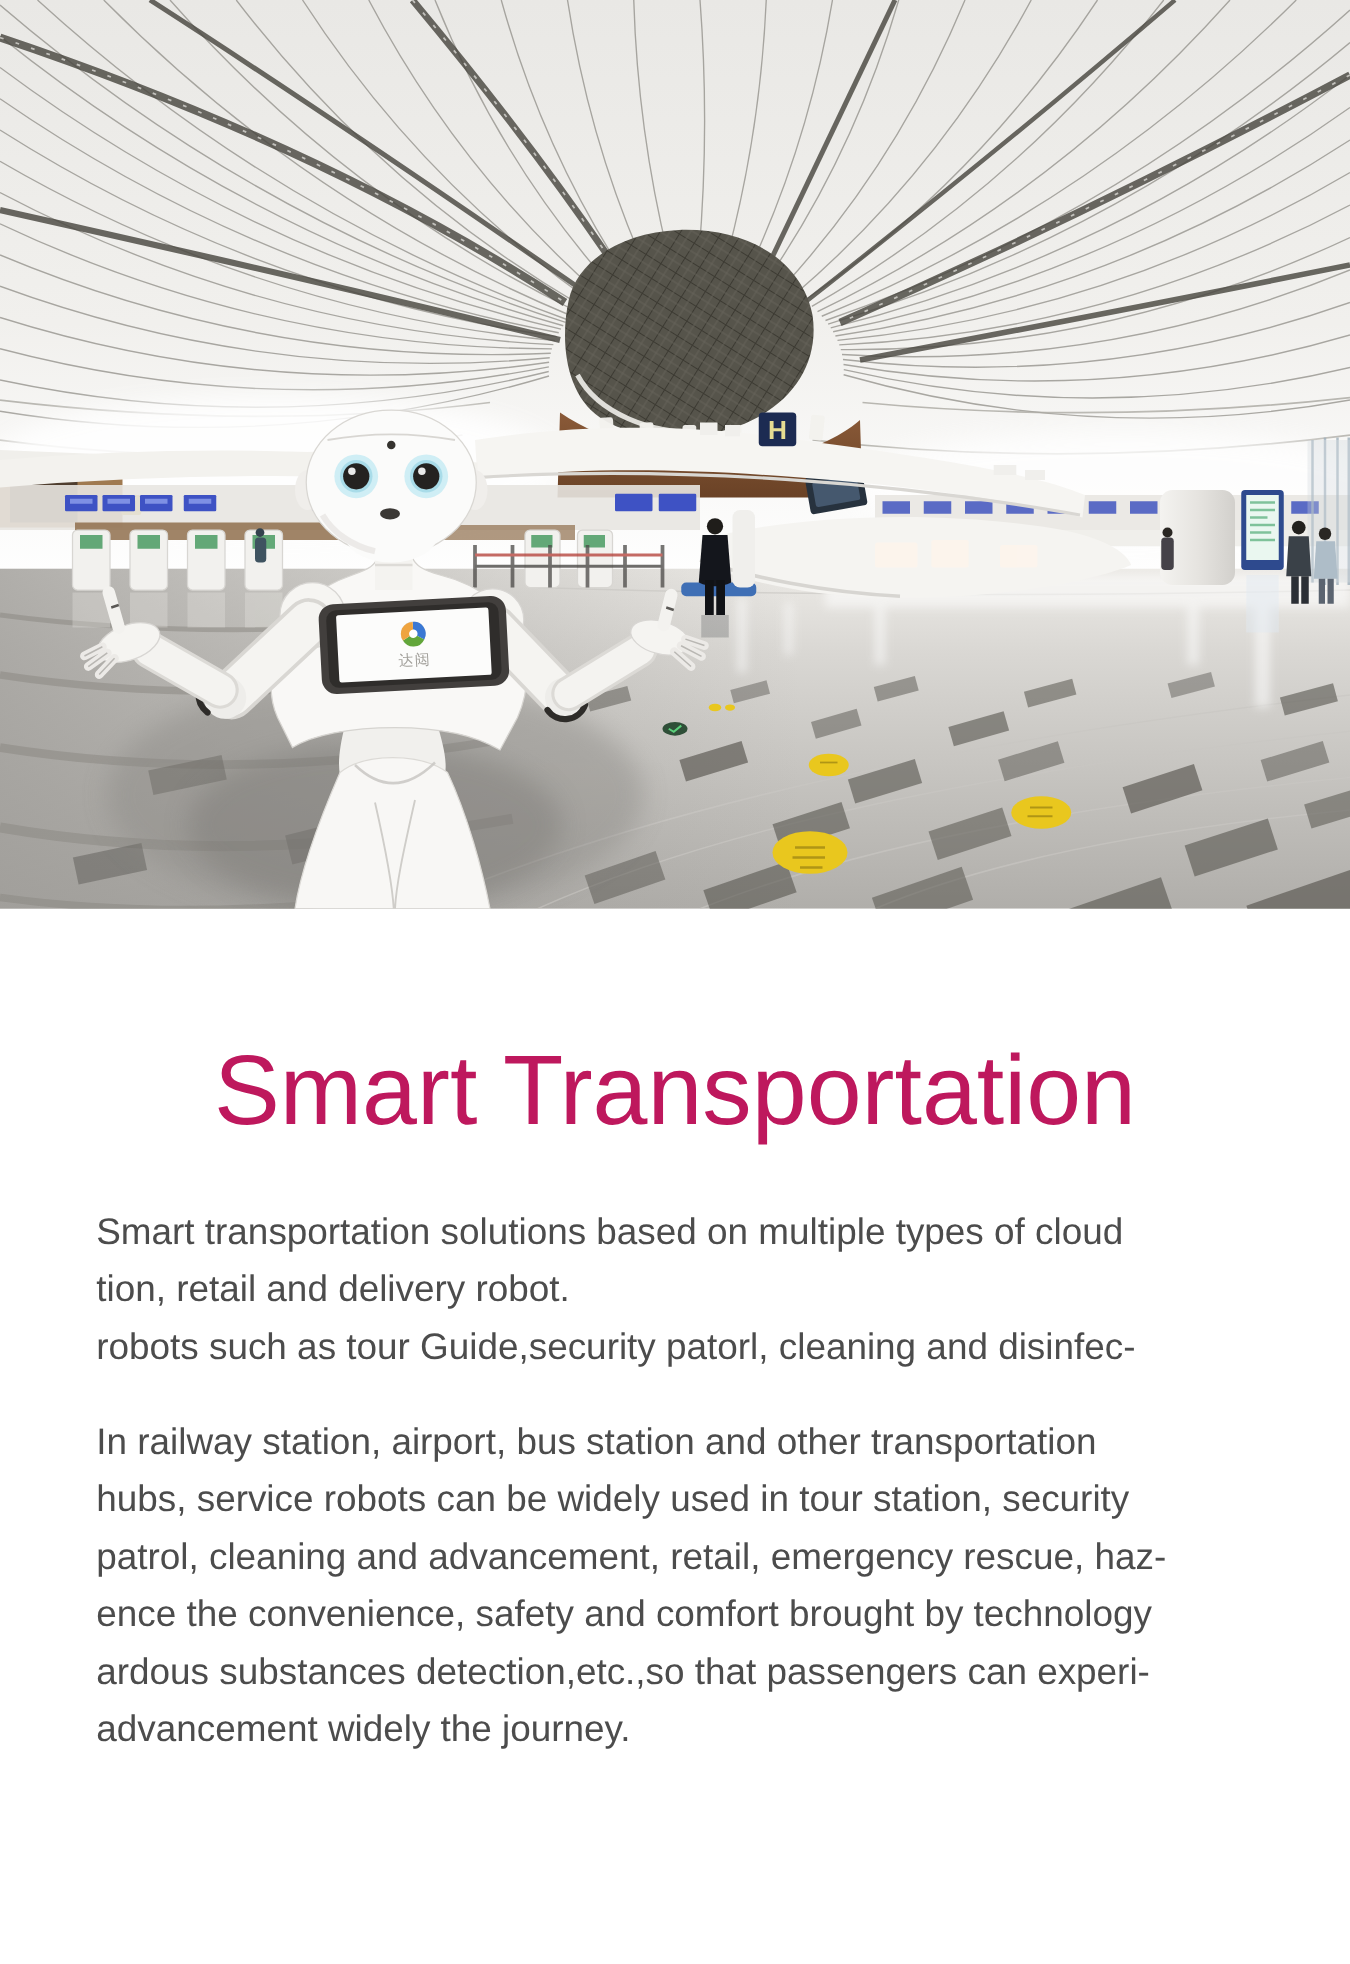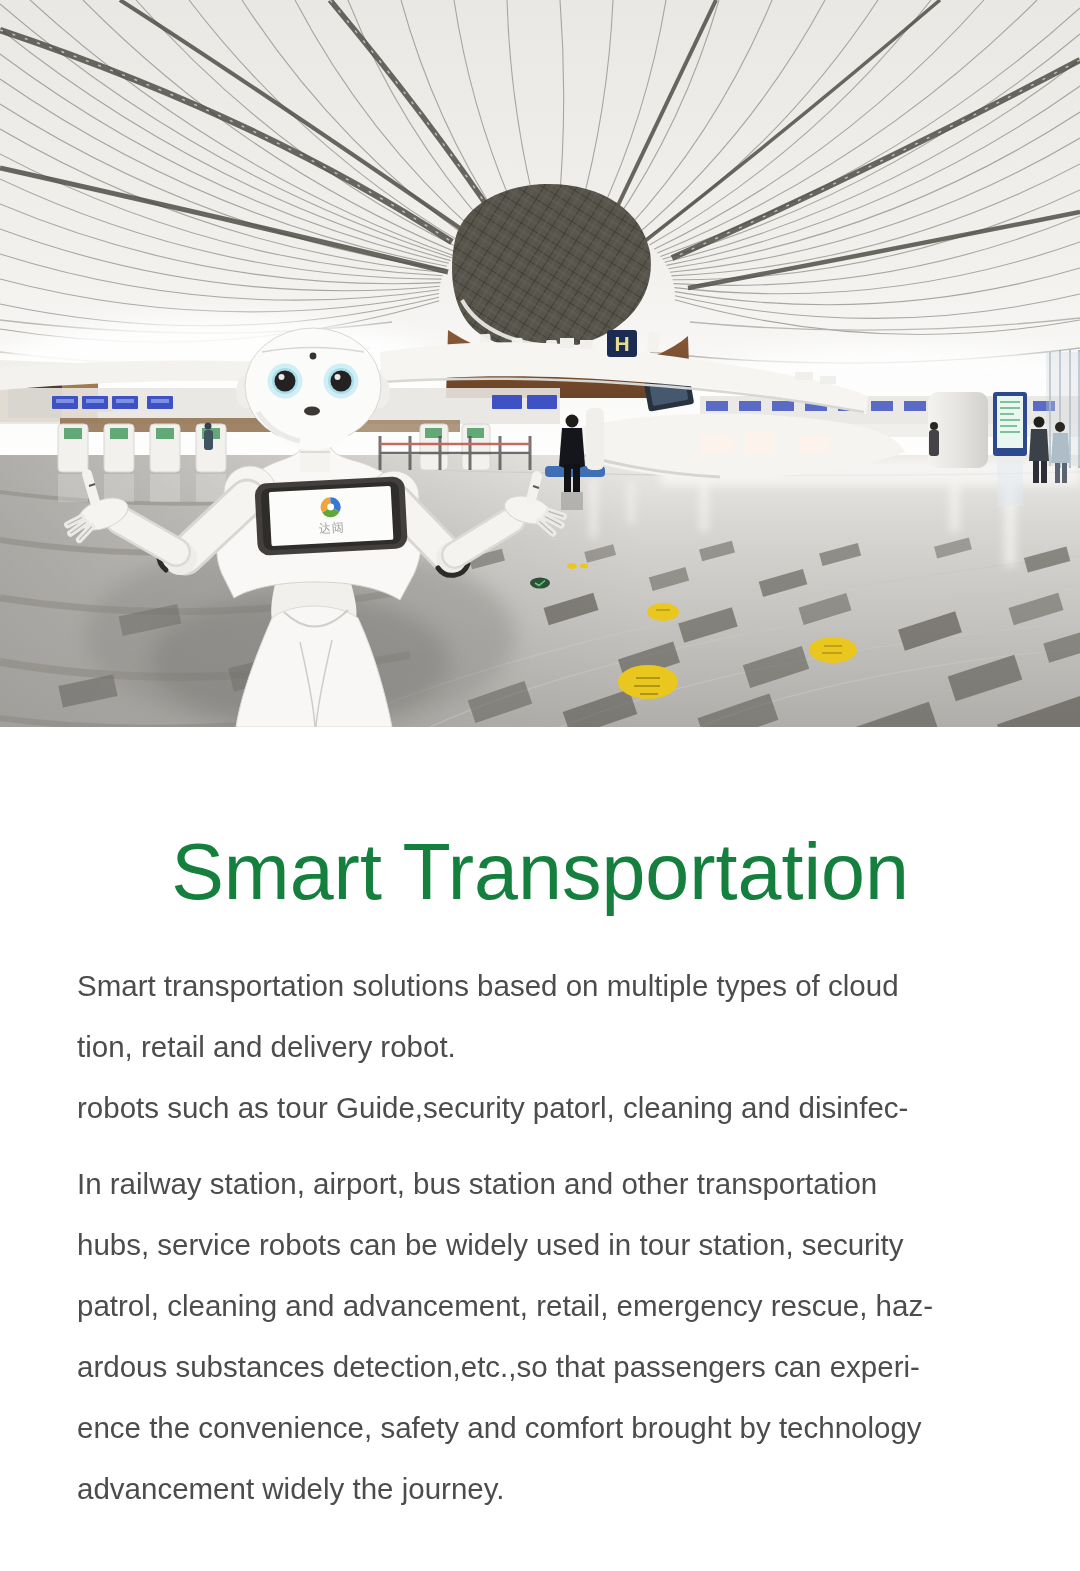--- a/index.html
+++ b/index.html
@@ -1,25 +1,25 @@
 <!DOCTYPE html>
 <html><head>
 <meta charset="utf-8">
 <style>
   html,body{margin:0;padding:0;background:#ffffff;}
   .page{position:relative;width:1080px;height:1571px;background:#ffffff;overflow:hidden;
         font-family:"Liberation Sans",sans-serif;}
   .hero{display:block;width:1080px;height:727px;margin:0;line-height:0;}
   .hero svg{display:block;}
   h1.title{margin:105px 0 0 0;padding:0;text-align:center;
-           font-size:79px;font-weight:400;line-height:1;color:#15803d;}
+           font-size:79px;font-weight:400;line-height:1;color:#be185d;}
   .bodytext{margin:52px 77px 0 77px;font-size:29.5px;line-height:46px;color:#4c4c4c;}
   .para{margin:0;}
   .para + .para{margin-top:30px;}
-  .ln{white-space:pre;margin-top:15px;}
+  .ln{white-space:pre;}
   svg text{font-family:"Liberation Sans",sans-serif;}
 </style>
 </head>
 <body>
 
 <div class="page">
 
   <figure class="hero">
     <svg id="hero-svg" width="1080" height="727" viewBox="0 0 1080 727">
       <defs>
@@ -469,18 +469,18 @@
   <section class="bodytext">
     <div class="para">
       <div class="ln">Smart transportation solutions based on multiple types of cloud</div>
       <div class="ln">tion, retail and delivery robot.</div>
       <div class="ln">robots such as tour Guide,security patorl, cleaning and disinfec-</div>
     </div>
     <div class="para">
       <div class="ln">In railway station, airport, bus station and other transportation</div>
       <div class="ln">hubs, service robots can be widely used in tour station, security</div>
       <div class="ln">patrol, cleaning and advancement, retail, emergency rescue, haz-</div>
+      <div class="ln">ence the convenience, safety and comfort brought by technology</div>
       <div class="ln">ardous substances detection,etc.,so that passengers can experi-</div>
-      <div class="ln">ence the convenience, safety and comfort brought by technology</div>
       <div class="ln">advancement widely the journey.</div>
     </div>
   </section>
 </div>
 
 </body></html>

